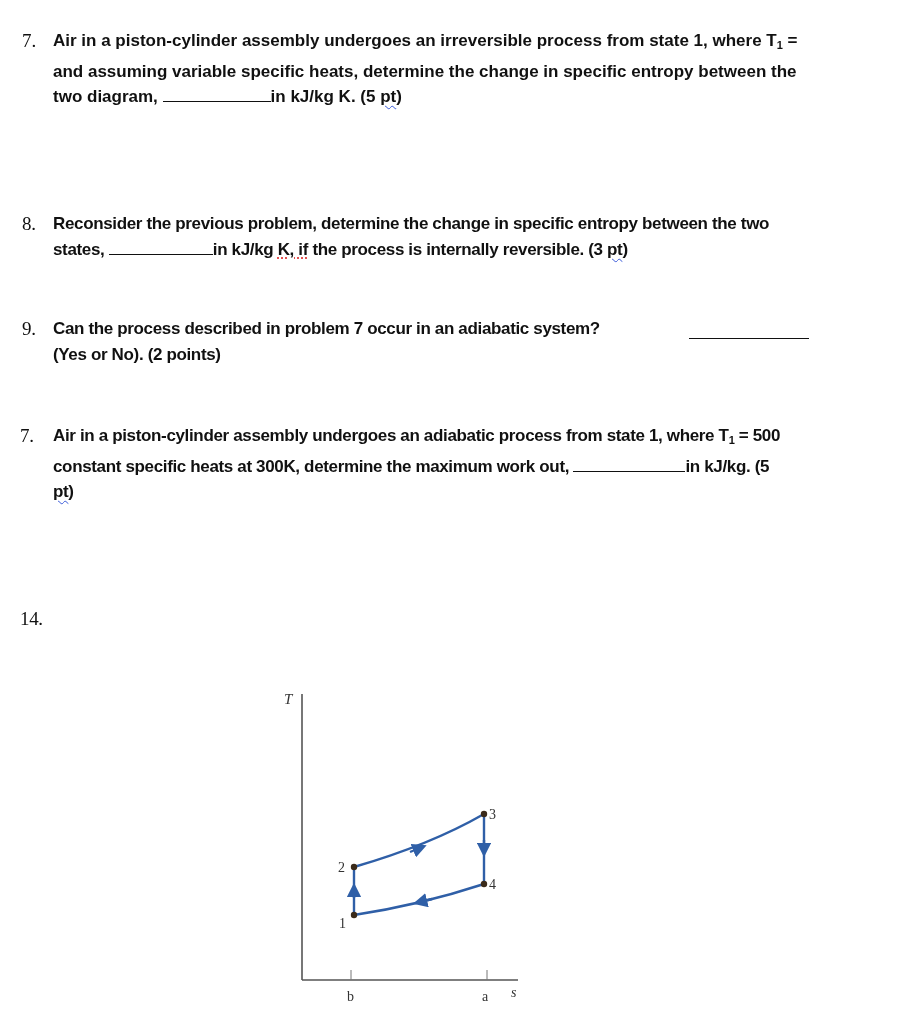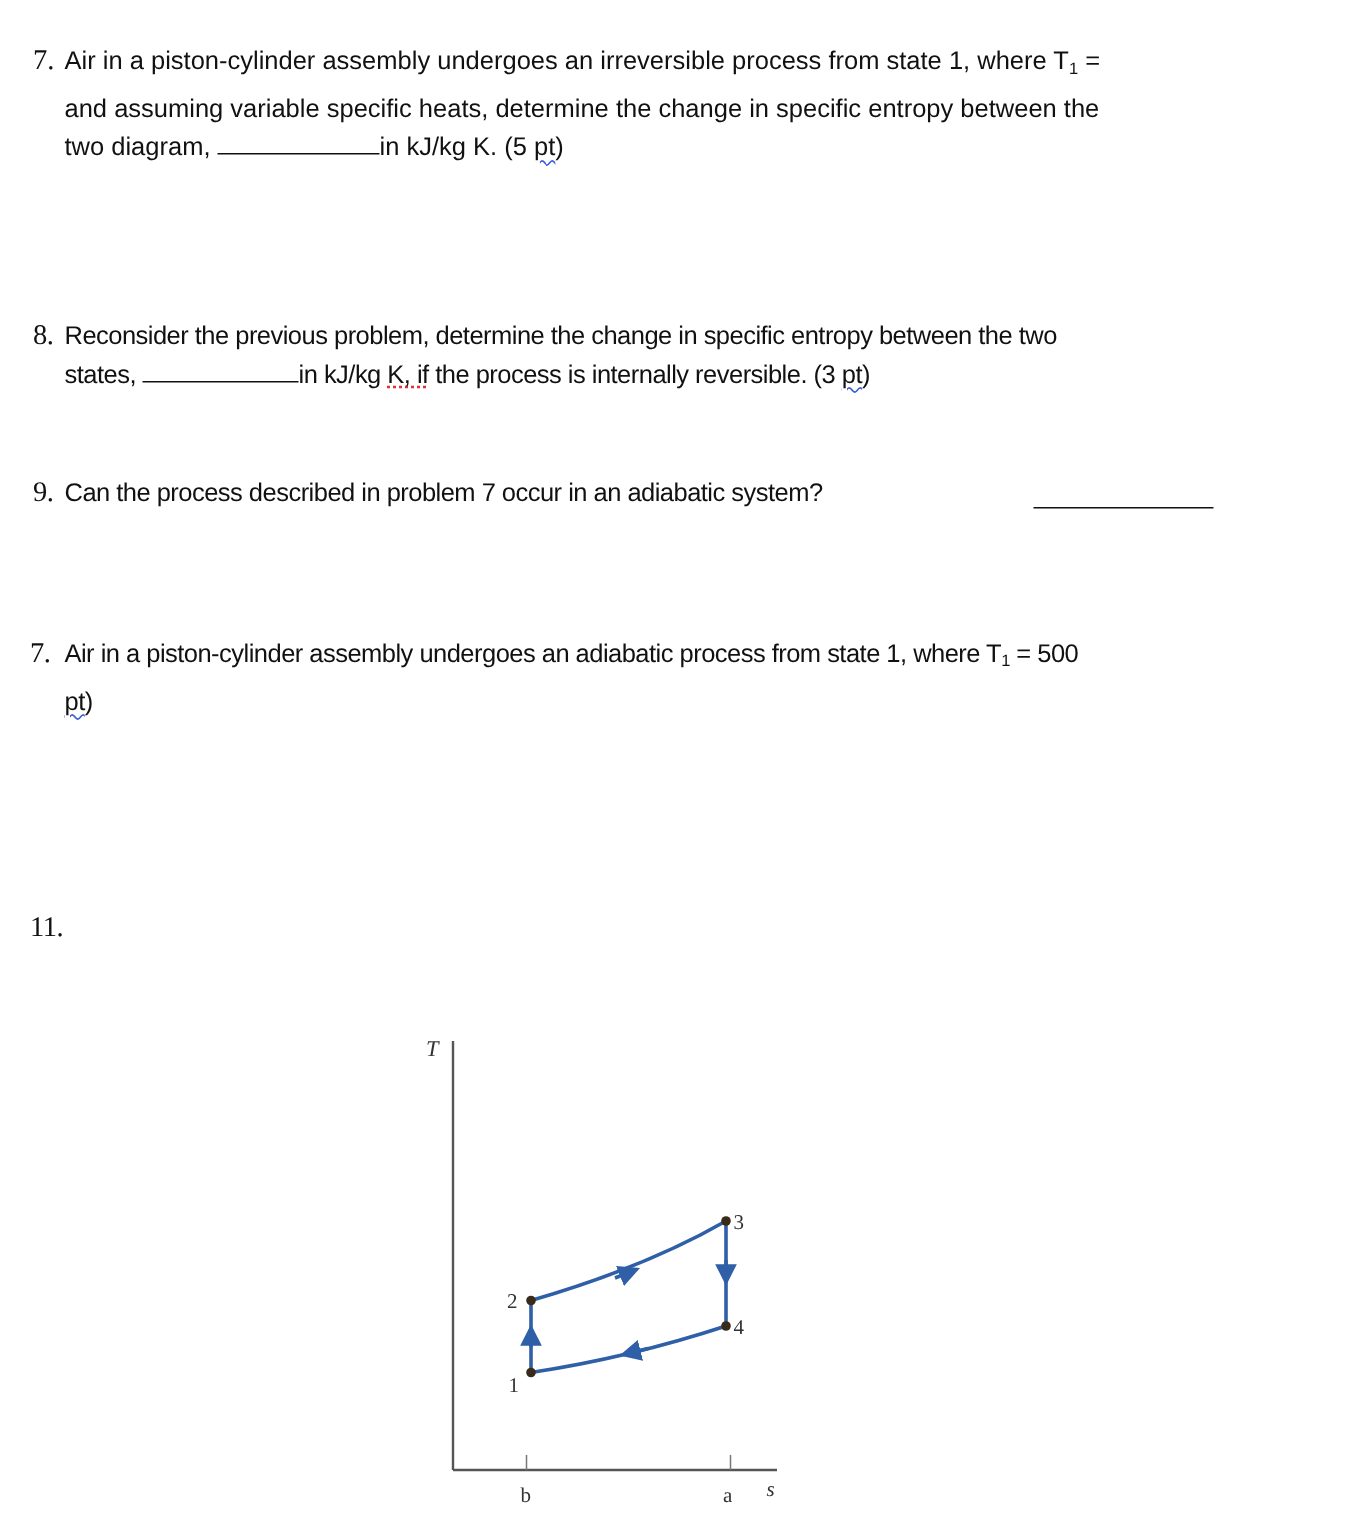--- a/index.html
+++ b/index.html
@@ -2,21 +2,21 @@
 <html><head>
   <meta charset="utf-8">
   <style>
     html, body { margin: 0; padding: 0; background: #ffffff; }
     body {
       width: 897px; height: 1024px; position: relative; overflow: hidden;
       font-family: "Liberation Sans", sans-serif; color: #111111;
     }
     .q { position: absolute; left: 22px; width: 860px; font-size: 17px; line-height: 25.5px; }
     .q .num { position: absolute; left: 0; top: 0; width: 30px; font-family: "Liberation Serif", serif; font-size: 19px; }
-    .q .body { margin-left: 21px; }
+    .q .body { margin-left: 31px; font-weight: bold; }
     .blank { display: inline-block; border-bottom: 1.3px solid #111; vertical-align: baseline; height: 14px; }
     .squig { text-decoration: underline wavy #3b5bd9; text-decoration-thickness: 1px; text-underline-offset: 3px; }
     .dots { text-decoration: underline dotted #d33; text-underline-offset: 3px; }
     .narrow { font-family: "Liberation Sans", sans-serif; letter-spacing: -0.35px; }
     .sub { font-size: 11px; vertical-align: -3px; }
     .blank-right { position: absolute; left: 689px; top: 338px; width: 120px; border-bottom: 1.3px solid #111; }
     .ital { font-family: "Liberation Serif", serif; font-style: italic; }
     svg text { font-family: "Liberation Serif", serif; }
   </style>
 </head>
@@ -36,34 +36,36 @@
   <div class="body">
     <div>Reconsider the previous problem, determine the change in specific entropy between the two</div>
     <div><span>states, </span><span class="blank" style="width:104px;"></span><span>in kJ/kg </span><span class="dots">K, if</span><span> the process is internally reversible. (3 </span><span class="squig">pt</span><span>)</span></div>
   </div>
 </div>
 
 <div class="q narrow" style="top:316px;">
   <span class="num">9.</span>
   <div class="body">
     <div>Can the process described in problem 7 occur in an adiabatic system?</div>
+    <div>(Yes or No). (2 points)</div>
   </div>
 </div>
 <div class="blank-right"></div>
 
 <div class="q narrow" style="top:423px;">
   <span class="num" style="left:-2px;">7.</span>
   <div class="body">
     <div><span>Air in a piston-cylinder assembly undergoes an adiabatic process from state 1, where T</span><span class="sub">1</span><span> = 500</span></div>
+    <div><span>constant specific heats at 300K, determine the maximum work out, </span><span class="blank" style="width:112px;"></span><span>in kJ/kg.  (5</span></div>
     <div><span class="squig">pt</span><span>)</span></div>
   </div>
 </div>
 
 <div class="q narrow" style="top:606px;">
-  <span class="num" style="left:-2px;">11.</span>
+  <span class="num" style="left:-2px;">14.</span>
   <div class="body">
   </div>
 </div>
 
 <svg style="position:absolute; left:270px; top:680px;" width="280" height="330" viewBox="0 0 280 330">
   <defs>
     <marker id="arr" viewBox="0 0 10 10" refX="5" refY="5" markerWidth="6" markerHeight="6" orient="auto">
       <path d="M0,0 L10,5 L0,10 z" fill="#2f5fa7"></path>
     </marker>
   </defs>

